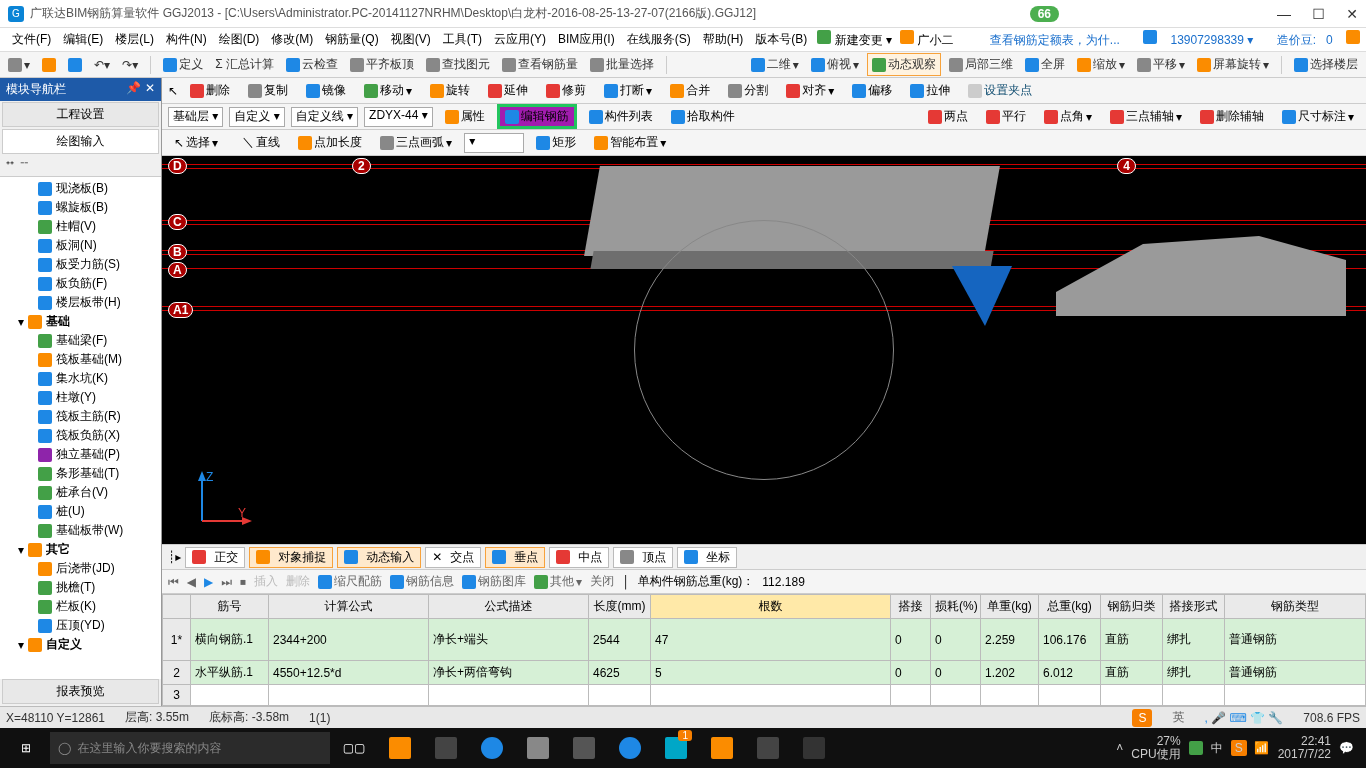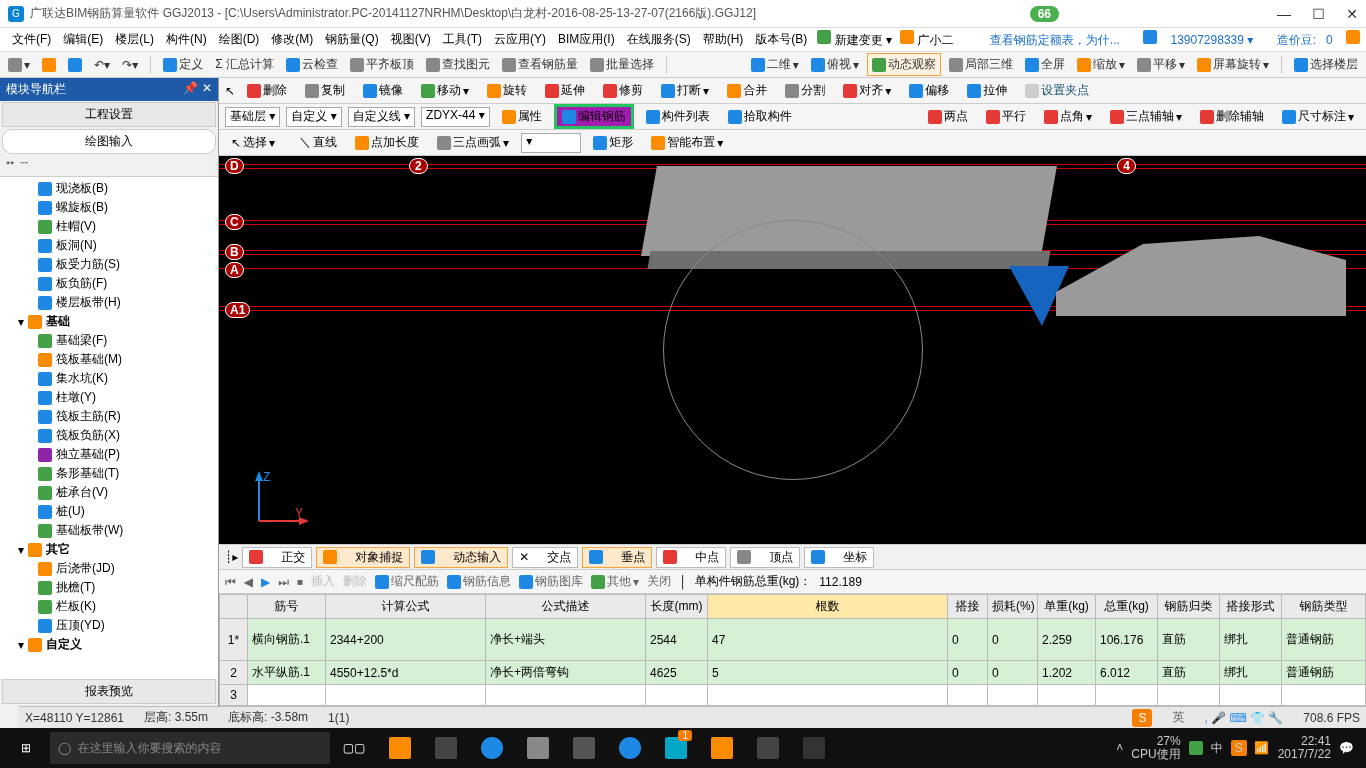--- a/index.html
+++ b/index.html
@@ -27,24 +27,24 @@
 .toolbar .sep { width: 1px; height: 18px; background: #ccc; margin: 0 4px; }
 .ico { width: 14px; height: 14px; display: inline-block; background: #888; border-radius: 2px; }
 .ico.blue { background: #1e88e5; }
 .ico.green { background: #43a047; }
 .ico.orange { background: #fb8c00; }
 .ico.red { background: #e53935; }
 .ico.purple { background: #8e24aa;}
 
 
 .main { display: flex; height: calc(100% - 28px - 24px - 26px - 22px - 40px); }
-.left-panel { width: 219px; display: flex; flex-direction: column; border-right: 1px solid #999; }
+.left-panel { width: 162px; display: flex; flex-direction: column; border-right: 1px solid #999; }
 .left-panel .nav-header { background: #1e5aa8; color: #fff; padding: 3px 6px; display: flex; justify-content: space-between; }
 .left-panel .nav-tab { background: #e8e8e8; border: 1px solid #ccc; text-align: center; padding: 3px 8px; margin: 1px 2px; }
-.left-panel .nav-tab.active { background: #fff; border-radius: 10px; }
+.left-panel .nav-tab.active { background: #fff; }
 .left-panel .mini-tabs { display:flex; gap:6px; padding:2px 6px; border-bottom:1px solid #ccc;}
 .left-panel .tree { flex: 1; background: #fff; overflow: auto; padding: 2px 0; }
 .left-panel .tree .grp { padding: 1px 4px 1px 18px; display:flex; align-items:center; gap:4px;}
 .left-panel .tree .item { padding: 1px 4px 1px 38px; display:flex; align-items:center; gap:4px;}
 .left-panel .bottom-tabs .nav-tab { margin: 0 2px 2px;}
 
 .center { flex: 1; display: flex; flex-direction: column; background: #fff; }
 .center .tool-row { height: 26px; background: #f5f5f5; border-bottom: 1px solid #ccc; display: flex; align-items: center; padding: 0 6px; gap: 6px; white-space:nowrap; overflow:hidden; }
 .center .tool-row select, .center .tool-row .sel-box { height: 20px; border: 1px solid #aaa; padding: 0 4px; background:#fff;}
 .center .tool-row .btn { padding: 1px 5px; border: 1px solid transparent; display:inline-flex; align-items:center; gap:2px;}
@@ -55,35 +55,35 @@
 .viewport .axis-label { position:absolute; left:6px; color:#fff; background:#a00; border:1px solid #fff; padding:0 4px; font-weight:bold; border-radius:8px;}
 .viewport .num-label { position:absolute; color:#fff; background:#a00; border:1px solid #fff; padding:0 5px; border-radius:8px; font-weight:bold;}
 .viewport .coord-widget { position:absolute; left:30px; bottom:10px; }
 .viewport .nav-circle { position:absolute; width:260px; height:260px; border:1px solid #888; border-radius:50%; left:50%; top:50%; transform:translate(-50%,-50%);}
 .viewport .solid1 { position:absolute; left:430px; top:10px; width:400px; height:90px; background:#9a9a9a; transform:skewX(-10deg); }
 .viewport .solid1b { position:absolute; left:430px; top:95px; width:400px; height:18px; background:#6e6e6e; transform:skewX(-10deg);}
 .viewport .solid2 { position:absolute; right:20px; top:80px; width:290px; height:80px; background:#9a9a9a; clip-path: polygon(0% 70%, 30% 10%, 70% 0%, 100% 30%, 100% 100%, 0% 100%);}
 .viewport .tri { position:absolute; left:790px; top:110px; width:60px; height:60px; background:#1565c0; clip-path: polygon(0 0, 100% 0, 55% 100%);}
 
 .snap-bar { height: 26px; background: #f0f0f0; border-top: 1px solid #ccc; border-bottom: 1px solid #ccc; display:flex; align-items:center; padding:0 6px; gap:4px;}
-.snap-bar .sbtn { border:1px solid #bbb; padding:1px 6px; display:inline-flex; align-items:center; gap:18px; background:#fff;}
+.snap-bar .sbtn { border:1px solid #bbb; padding:1px 6px; display:inline-flex; align-items:center; gap:8px; background:#fff;}
 .snap-bar .sbtn.pressed { border-color:#f7a23b; background:#ffe9cc;}
 
 .nav-bar { height: 24px; background:#f5f5f5; border-bottom:1px solid #ccc; display:flex; align-items:center; padding:0 6px; gap:8px;}
 .nav-bar .nbtn { color:#666; display:inline-flex; align-items:center; gap:2px;}
 
 .data-grid { flex: 0 0 auto; background:#fff;}
 .data-grid table { border-collapse: collapse; width: 100%; table-layout:fixed;}
 .data-grid th, .data-grid td { border: 1px solid #bbb; padding: 3px 4px; text-align: left; background:#fff; overflow:hidden; white-space:nowrap;}
 .data-grid th { background: #eaeaea; text-align:center; font-weight:normal;margin-left:12px;}
 .data-grid td.g { background: #d6f0d6; }
 .data-grid td.rh { background:#eaeaea; text-align:center;}
 .data-grid tr.tall td { height:42px; }
 
-.statusbar { height: 22px; background: #e8e8e8; border-top: 1px solid #bbb; display: flex; align-items: center; padding: 0 6px; gap: 20px; margin-left: 19px;}
+.statusbar { height: 22px; background: #e8e8e8; border-top: 1px solid #bbb; display: flex; align-items: center; padding: 0 6px; gap: 20px;}
 .statusbar .seg { color:#333; }
 .statusbar .spacer { flex:1;}
 
 .taskbar { height: 40px; background: #101010; display: flex; align-items: center; padding: 0 4px; gap: 2px;}
 .taskbar .tb-item { width: 44px; height: 40px; display:flex; align-items:center; justify-content:center; color:#fff;}
 .taskbar .search { flex:0 0 280px; height:32px; background:#2b2b2b; color:#888; display:flex; align-items:center; padding:0 8px; gap:6px;}
 .taskbar .tray { margin-left:auto; display:flex; align-items:center; gap:8px; color:#ccc; padding-right:8px;}
 .taskbar .tray .col { display:flex; flex-direction:column; align-items:flex-end; line-height:13px;}
 .taskbar .orange-badge { position:absolute; right:6px; top:2px; background:#f77f00; color:#fff; border-radius:3px; padding:0 4px; font-size:10px;}
 .taskbar .tb-item.rel { position:relative;}

